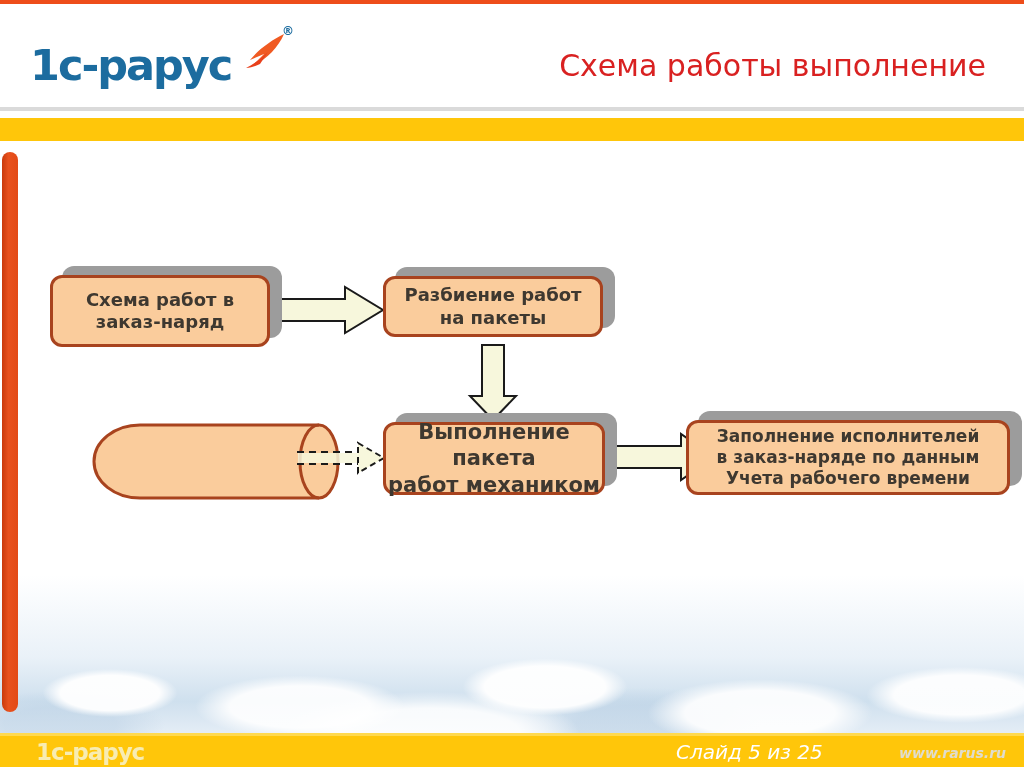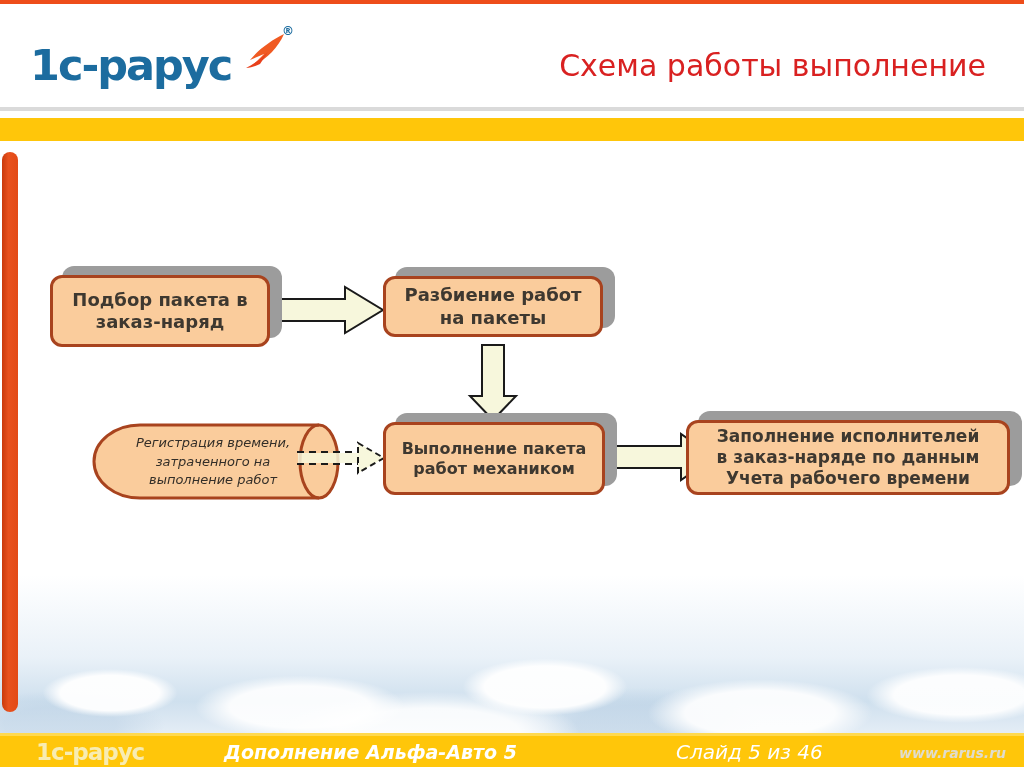--- a/index.html
+++ b/index.html
@@ -46,21 +46,21 @@
   
   .flow-box {
     position:absolute; z-index:4;
     background:#facc9c; border:3px solid #a8431e; border-radius:12px;
     box-shadow:12px -9px 0 0 #9c9c9c;
     display:flex; align-items:center; justify-content:center; text-align:center;
     color:#3e3830; font-weight:bold; line-height:1.25; white-space:pre-line;
   }
   .box-podbor     { left:50px;  top:275px; width:220px; height:72px; font-size:18px; }
   .box-razbienie  { left:383px; top:276px; width:220px; height:61px; font-size:18px; }
-  .box-vypolnenie { left:383px; top:422px; width:222px; height:73px; font-size:16px; }
+  .box-vypolnenie { left:383px; top:422px; width:222px; height:73px; font-size:21px; }
   .box-zapolnenie { left:686px; top:420px; width:324px; height:75px; font-size:17px; }
   .diagram-svg { position:absolute; left:0; top:0; width:1024px; height:767px; z-index:2; }
   .tape-label {
     position:absolute; left:113px; top:433px; width:200px; height:58px; z-index:4;
     display:flex; align-items:center; justify-content:center; text-align:center;
     font-style:italic; font-size:13px; color:#332e28; line-height:1.45; white-space:pre-line;
   }
   
   .footer {
     position:absolute; left:0; top:733px; width:1024px; height:34px;
@@ -117,40 +117,36 @@
     <path d="M140,425 L319,425 A19,36.5 0 0 1 319,498 L140,498 A46,36.5 0 0 1 140,425 Z" fill="#facc9c" stroke="#a8431e" stroke-width="3"></path>
     <path d="M319,425 A19,36.5 0 0 0 319,498" fill="none" stroke="#a8431e" stroke-width="3"></path>
 
     <rect x="298" y="453" width="60" height="10" fill="#f7f7dc" opacity="0.85"></rect>
     <line x1="297" y1="452" x2="358" y2="452" stroke="#1a1a1a" stroke-width="2" stroke-dasharray="7,5"></line>
     <line x1="297" y1="464" x2="358" y2="464" stroke="#1a1a1a" stroke-width="2" stroke-dasharray="7,5"></line>
     <polygon points="358,443 384,458 358,473" fill="#f7f7dc" stroke="#1a1a1a" stroke-width="2" stroke-dasharray="6,4"></polygon>
   </svg>
 
   <div class="flow-box box-podbor">
-    <span>Подбор пакета в
+    <span>Схема работ в
 заказ-наряд</span>
   </div>
   <div class="flow-box box-razbienie">
     <span>Разбиение работ
 на пакеты</span>
   </div>
   <div class="flow-box box-vypolnenie">
     <span>Выполнение пакета
 работ механиком</span>
   </div>
   <div class="flow-box box-zapolnenie">
     <span>Заполнение исполнителей
 в заказ-наряде по данным
 Учета рабочего времени</span>
   </div>
-  <div class="tape-label">Регистрация времени,
-затраченного на
-выполнение работ</div>
 
   <div class="footer">
     <span class="footer-logo">1с-рарус</span>
-    <span class="footer-product">Дополнение Альфа-Авто 5</span>
-    <span class="footer-slide">Слайд 5 из 46</span>
+    <span class="footer-slide">Слайд 5 из 25</span>
     <span class="footer-site">www.rarus.ru</span>
   </div>
 
 </div>
 
 </body></html>

